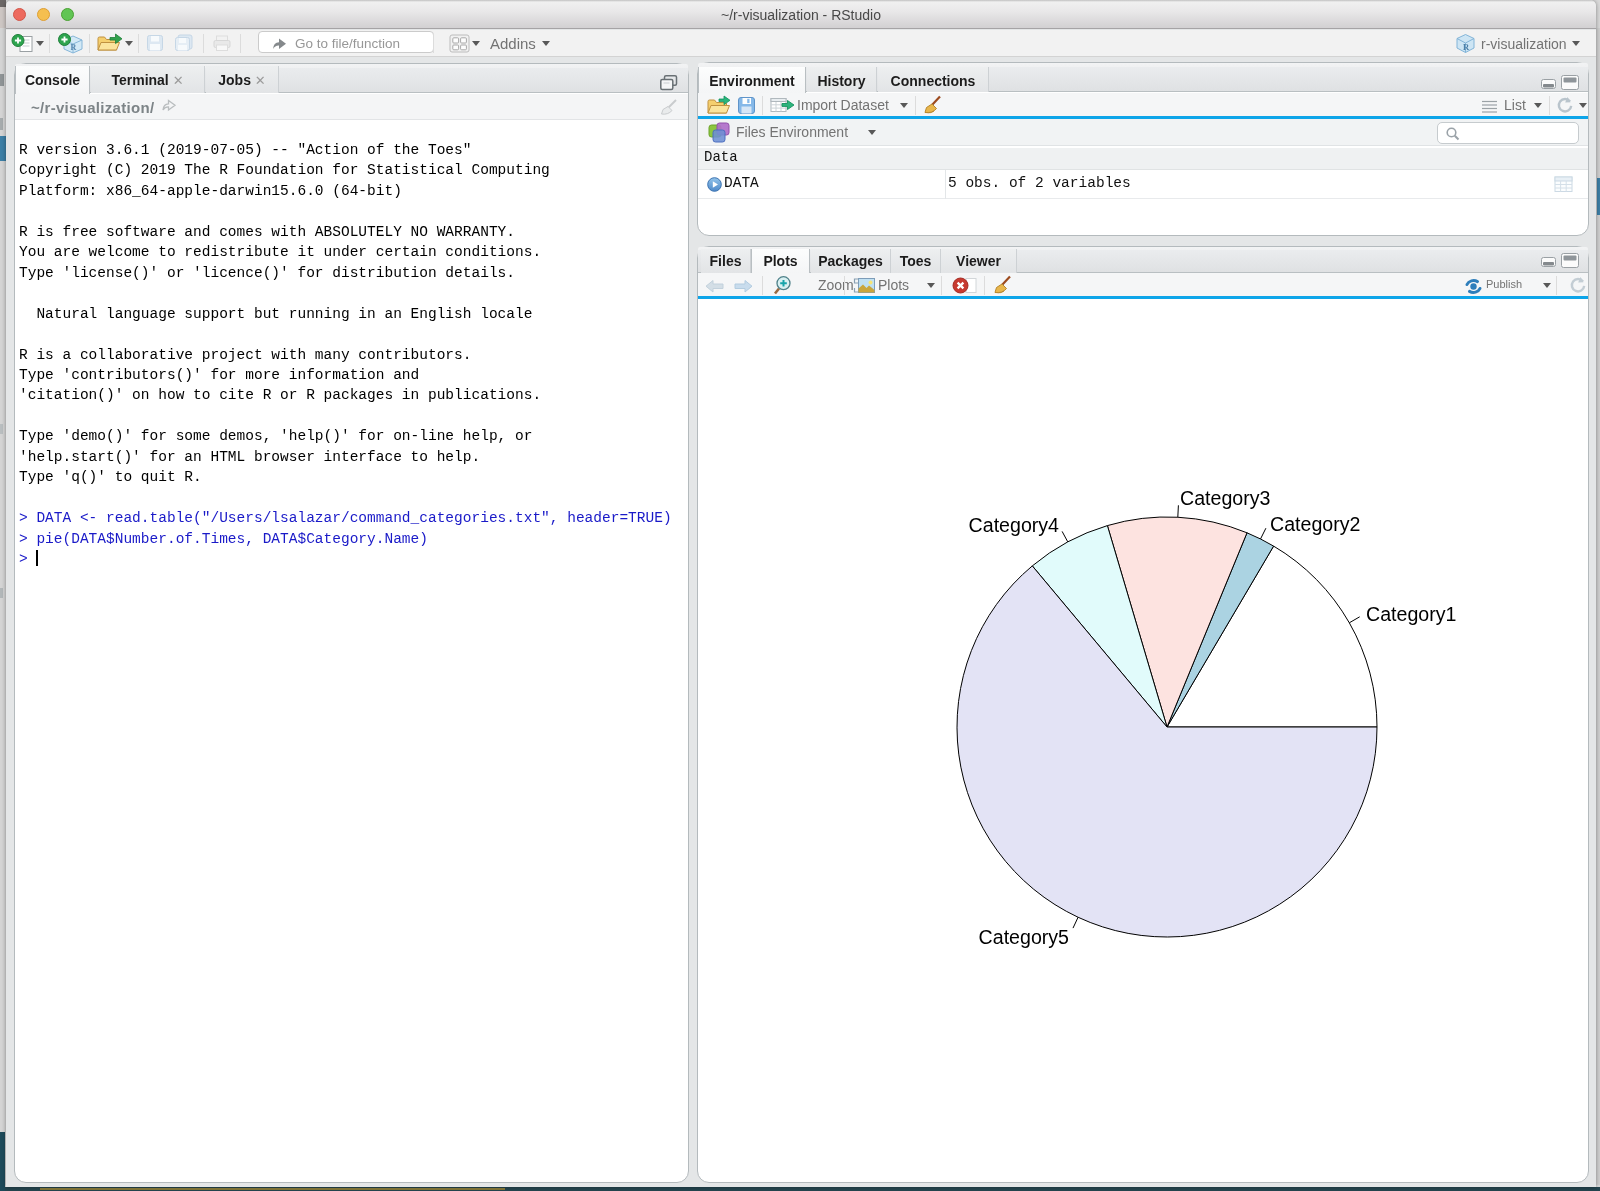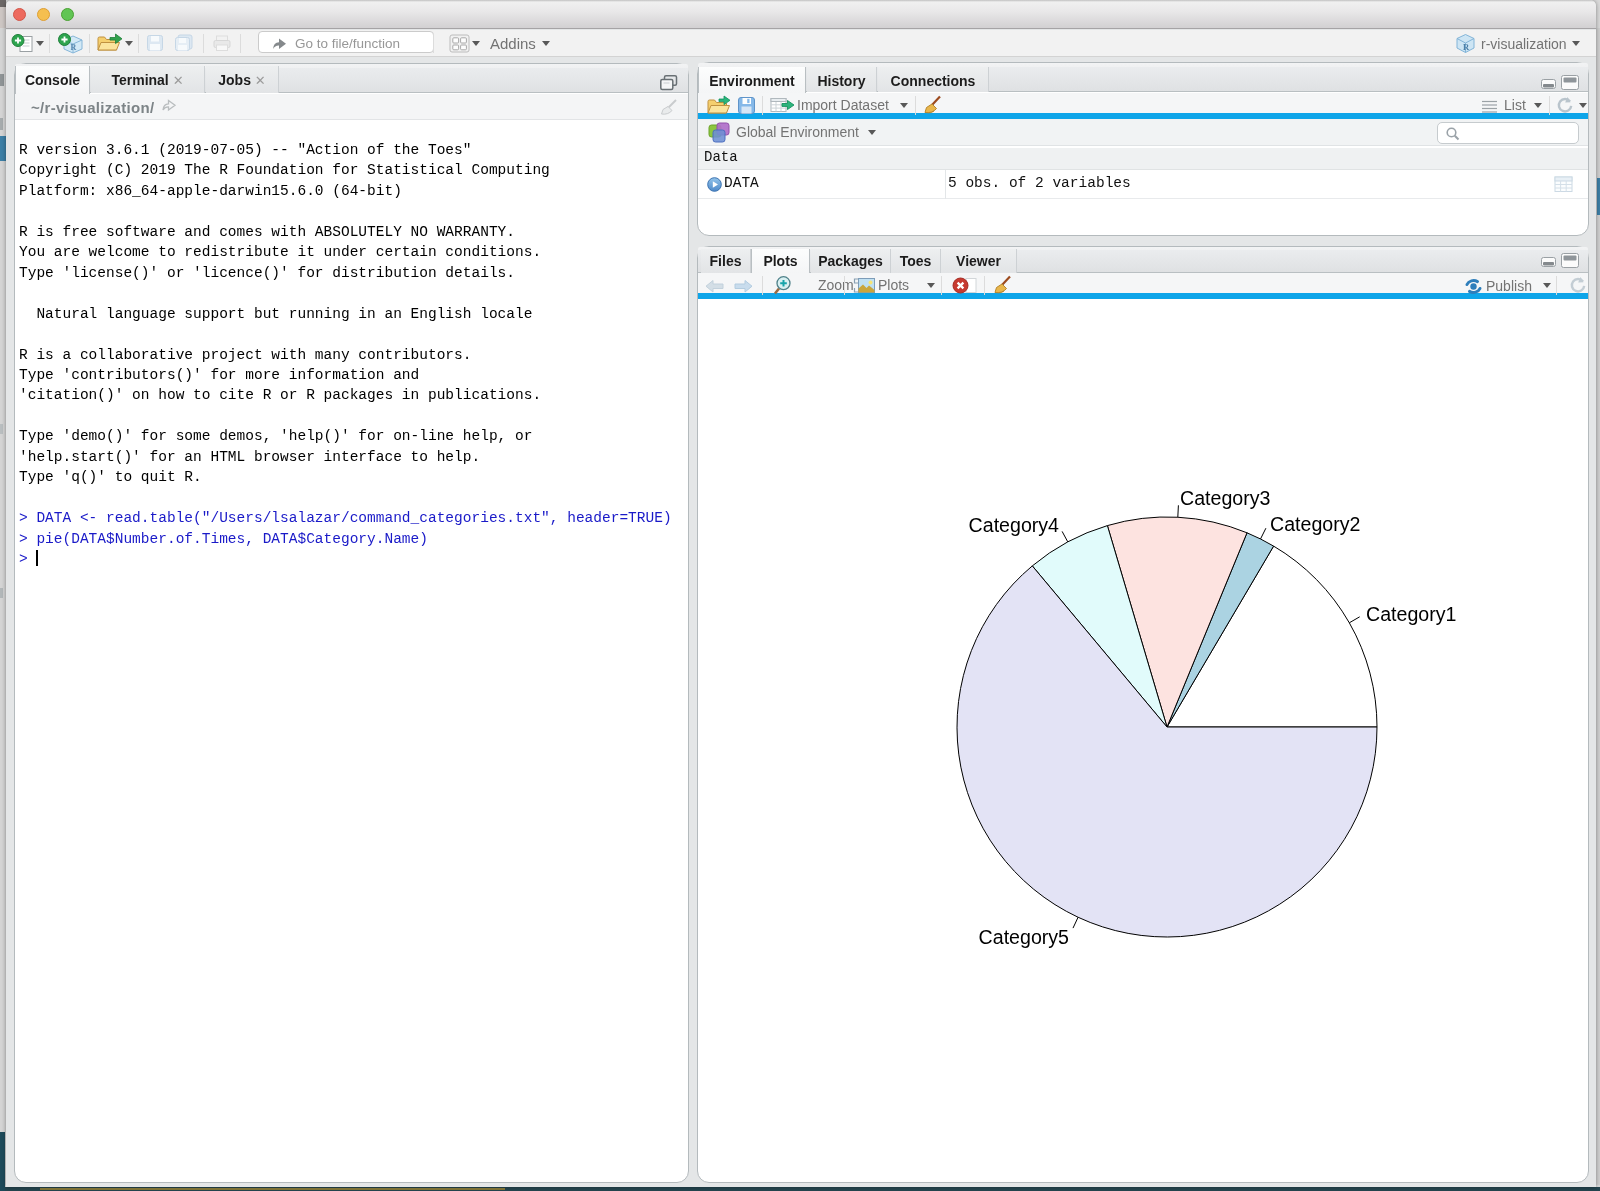--- a/index.html
+++ b/index.html
@@ -23,21 +23,21 @@
 .tsep { top:4px; width:1px; height:19px; background:#dcdcdc; }
 .darr { width:0; height:0; border-left:4px solid transparent; border-right:4px solid transparent; border-top:5px solid #585858; }
 #gotobox { left:252px; top:1px; width:176px; height:22px; background:#fff; border:1px solid #cbcbcb; border-radius:4px; }
 #gototext { left:36px; top:4px; font-size:13.5px; color:#979797; }
 
 .pane { background:#fff; border:1px solid #b4babd; border-radius:12px; }
 .tabbar { left:0; top:0; width:100%; height:29px; background:linear-gradient(#f2f3f4,#f0f1f2 13%,#eaecee 14%,#dfe1e3); border-bottom:1px solid #b9bfc2; border-radius:2px 2px 0 0; }
 .tab { top:2px; height:27px; font-size:14px; font-weight:bold; color:#1c1c1c; text-align:center; line-height:28px; border-right:1px solid #cdd1d4; background:linear-gradient(#edeff0,#e2e4e6); }
 .tab.active { border-left:1px solid #b9bfc2; border-right:1px solid #b9bfc2; height:28px; background:linear-gradient(#fcfdfd,#f4f5f6); }
 .tabx { color:#9b9b9b; font-weight:normal; font-size:13px; }
-.toolrow { left:0; width:100%; background:#f5f6f7; border-bottom:6px solid #0ea5e9; }
+.toolrow { left:0; width:100%; background:#f5f6f7; border-bottom:3px solid #0ea5e9; }
 .icolbl { font-size:14px; color:#737373; }
 
 #console-pane { left:8px; top:63px; width:675px; height:1120px; }
 #con-path { left:0; top:30px; width:100%; height:26px; background:#f4f5f6; border-bottom:1px solid #e2e4e6; color:#7d8487; font-weight:bold; font-size:15px; letter-spacing:.3px; }
 #con-text { left:4px; top:76px; font-family:"Liberation Mono", monospace; font-size:14.5px; line-height:20.45px; color:#000; white-space:pre; }
 #con-text .b { color:#1a1ac8; }
 
 #env-pane { left:691px; top:62px; width:892px; height:174px; }
 #env-tool { top:30px; height:26px; }
 #env-global { left:0; top:56px; width:100%; height:27px; background:#f1f3f4; border-bottom:1px solid #e0e3e5; }
@@ -60,20 +60,21 @@
 <div class="abs" style="left:0;top:118px;width:3px;height:12px;background:#a6abad;"></div>
 <div class="abs" style="left:0;top:424px;width:3px;height:10px;background:#b9bec0;"></div>
 <div class="abs" style="left:0;top:588px;width:3px;height:10px;background:#b2b7b9;"></div>
 <div id="rightsliver" class="abs"></div>
 <div id="rightblue" class="abs"></div>
 <div id="win" class="abs">
   <div id="titlebar" class="abs">
     <div class="light abs" style="left:7px;background:#ed6a5e;border:.5px solid #d35548;"></div>
     <div class="light abs" style="left:31px;background:#f5bf4f;border:.5px solid #de9f34;"></div>
     <div class="light abs" style="left:55px;background:#61c554;border:.5px solid #4aa133;"></div>
+    <div id="title" class="abs">~/r-visualization - RStudio</div>
   </div>
   <div id="toolbar" class="abs">
 
     <span class="abs" id="tb-newdoc" style="left:5px;top:3px;"><svg width="24" height="21">
           <rect x="9" y="3.5" width="12" height="15" fill="#fff" stroke="#9aa0a3"></rect>
           <line x1="11.5" y1="7" x2="18.5" y2="7" stroke="#c9ced1"></line>
           <line x1="11.5" y1="10" x2="18.5" y2="10" stroke="#c9ced1"></line>
           <line x1="11.5" y1="13" x2="18.5" y2="13" stroke="#c9ced1"></line>
           <circle cx="7" cy="7.5" r="6" fill="#2da44e" stroke="#1f7f3a"></circle>
           <path d="M7 4.4 L7 10.6 M3.9 7.5 L10.1 7.5" stroke="#fff" stroke-width="1.8"></path>
@@ -244,21 +245,21 @@
             <path d="M12.5 1 L15.6 6.2 L10.2 6.6 Z" fill="#b9c4cc"></path>
           </svg></span>
       <span class="abs darr" style="left:881px;top:10px;"></span>
     </div>
     <div id="env-global" class="abs">
       <span class="abs" id="env-cubes" style="left:10px;top:3px;"><svg width="26" height="22">
             <rect x="1" y="3" width="12" height="12" rx="2.5" fill="#8cc63f" stroke="#6ba32a"></rect>
             <rect x="9" y="1" width="12" height="12" rx="2.5" fill="#b06fc9" stroke="#9150ab" fill-opacity=".92"></rect>
             <rect x="5" y="8" width="12" height="12" rx="2.5" fill="#6d8fd4" stroke="#4d6fc0" fill-opacity=".88"></rect>
           </svg></span>
-      <span class="abs icolbl" style="left:38px;top:5px;">Global Environment</span>
+      <span class="abs icolbl" style="left:38px;top:5px;">Files Environment</span>
       <span class="abs darr" style="left:170px;top:11px;"></span>
       <span class="abs" id="env-search" style="left:739px;top:3px;width:142px;height:22px;background:#fff;border:1px solid #c6cbce;border-radius:5px;">
         <span class="abs" id="env-mag" style="left:7px;top:3px;"><svg width="16" height="15">
               <circle cx="6.5" cy="6.5" r="4.3" fill="none" stroke="#9aa2a8" stroke-width="1.6"></circle>
               <line x1="9.8" y1="9.8" x2="13.5" y2="13.5" stroke="#9aa2a8" stroke-width="2"></line>
             </svg></span>
       </span>
     </div>
     <div id="env-data-hdr" class="abs">
         <span class="abs" style="left:6px;top:1px;">Data</span>
@@ -335,21 +336,21 @@
       <span class="abs" id="pl-broom" style="left:294px;top:1px;"><svg width="22" height="23">
             <line x1="18" y1="2.5" x2="10" y2="11" stroke="#9c4a1e" stroke-width="2.2"></line>
             <path d="M4.5 13.5 L10 10 L14.5 14.5 Q10.5 19.5 3 18.5 Z" fill="#e8b64c" stroke="#b9872c"></path>
             <path d="M5.5 18.7 Q9 19.3 12 17.2" stroke="#b9872c" fill="none" stroke-width=".8"></path>
           </svg></span>
       <span class="abs" id="pl-pub" style="left:765px;top:5px;"><svg width="21" height="17">
             <path d="M4 6.5 A7 6 0 0 1 14.5 3.6" stroke="#2e7ebb" stroke-width="3" fill="none" stroke-linecap="round"></path>
             <path d="M17 10.5 A7 6 0 0 1 6.5 13.4" stroke="#2e7ebb" stroke-width="3" fill="none" stroke-linecap="round"></path>
             <circle cx="10.5" cy="8.5" r="3.2" fill="#2e7ebb"></circle>
           </svg></span>
-      <span class="abs icolbl" style="left:788px;top:5px;font-size:14px;">Publish</span>
+      <span class="abs icolbl" style="left:788px;top:5px;font-size:11px;">Publish</span>
       <span class="abs darr" style="left:845px;top:10px;"></span>
       <span class="abs tsep" style="left:858px;top:3px;"></span>
       <span class="abs" id="pl-refresh" style="left:870px;top:3px;"><svg width="20" height="19">
             <path d="M15 5.5 A6.2 6.2 0 1 0 16.2 9.8" fill="none" stroke="#c3cdd4" stroke-width="2.4"></path>
             <path d="M12.5 1 L15.6 6.2 L10.2 6.6 Z" fill="#c3cdd4"></path>
           </svg></span>
     </div>
     <svg class="abs" id="pie" style="left:1px;top:52px;" width="890" height="880" viewBox="0 0 890 880">
       <g stroke="#000" stroke-width="1" fill="none">
         <path d="M468,428 L678.0,428.0 A210,210 0 0 0 574.6,247.1 Z" fill="#ffffff"></path>

